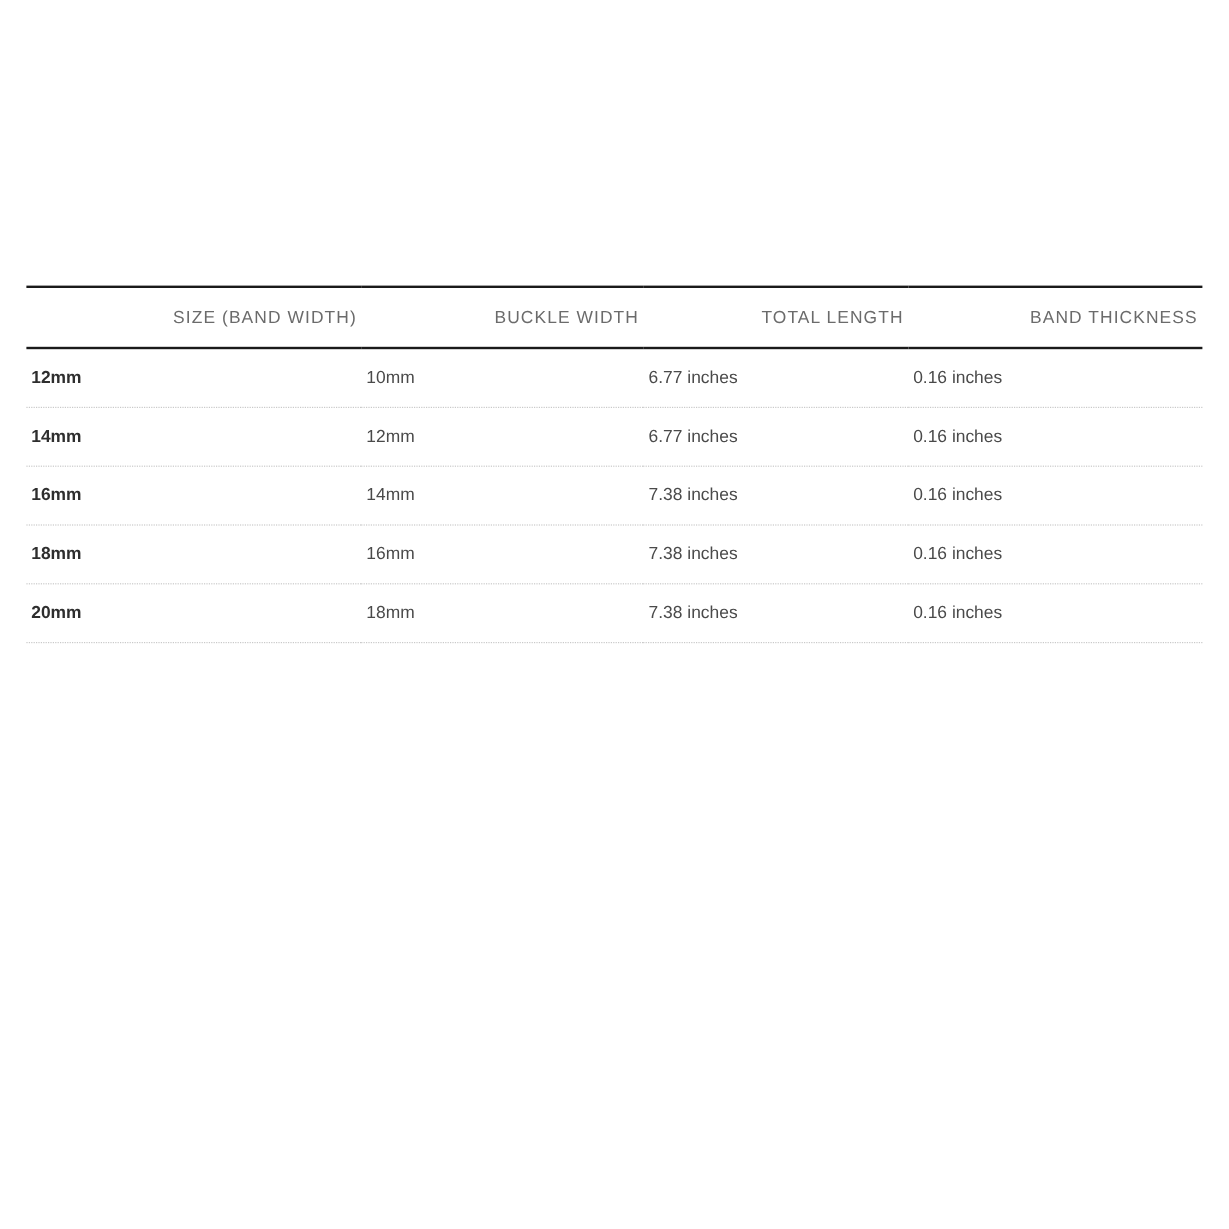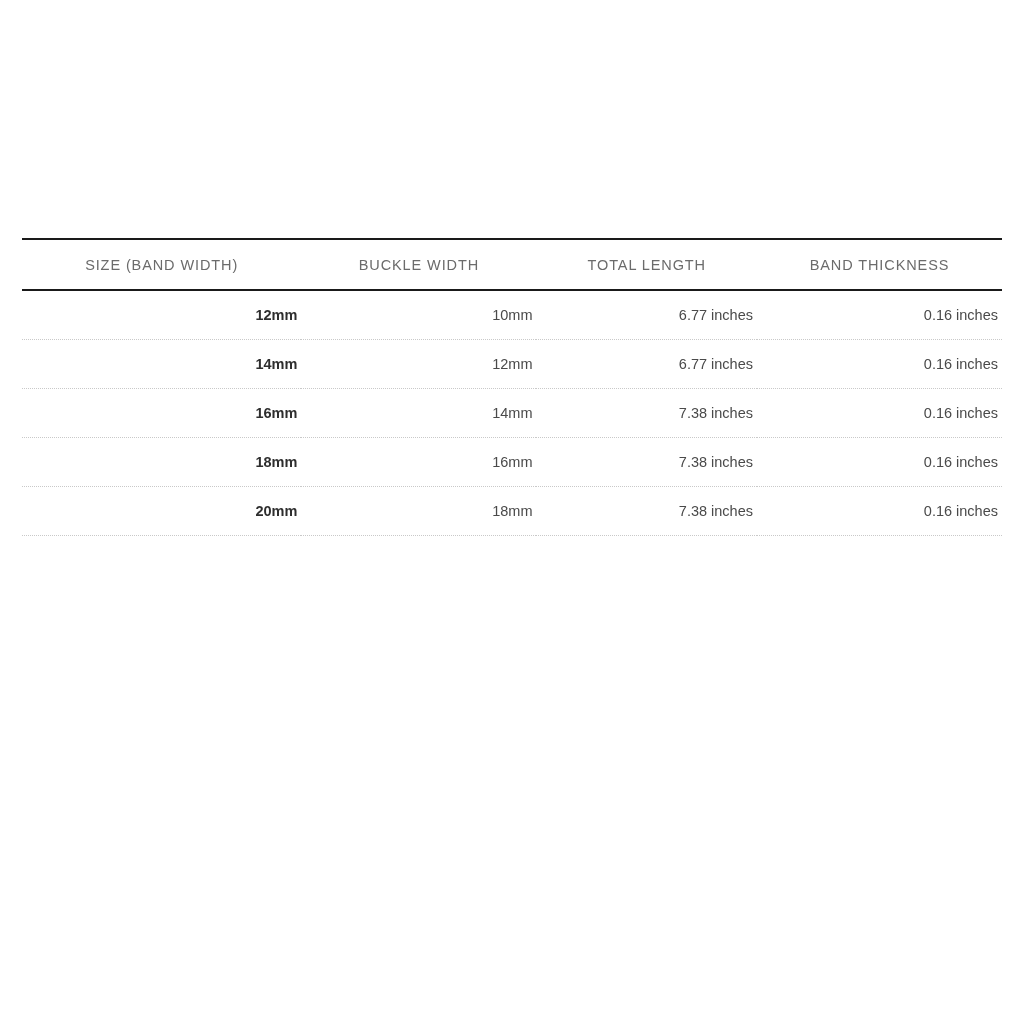--- a/index.html
+++ b/index.html
@@ -33,26 +33,26 @@
   }
   table.size-table thead tr {
     border-top: 2px solid #1a1a1a;
     border-bottom: 2px solid #1a1a1a;
   }
   table.size-table thead th {
     font-size: 14.5px;
     font-weight: 400;
     letter-spacing: 0.9px;
     color: #6b6b6b;
-    text-align: center;
+    text-align: right;
     padding: 17px 4px 16px 4px;
     text-transform: uppercase;
   }
   table.size-table tbody td {
-    text-align: right;
+    text-align: left;
     font-size: 14.5px;
     color: #4a4a4a;
     padding: 16px 4px 16px 4px;
     border-bottom: 1px dotted #c9c9c9;
     font-weight: 400;
     margin-top: 16px;
   }
   table.size-table tbody td.col-0 {
     font-weight: bold;
     color: #2e2e2e;

